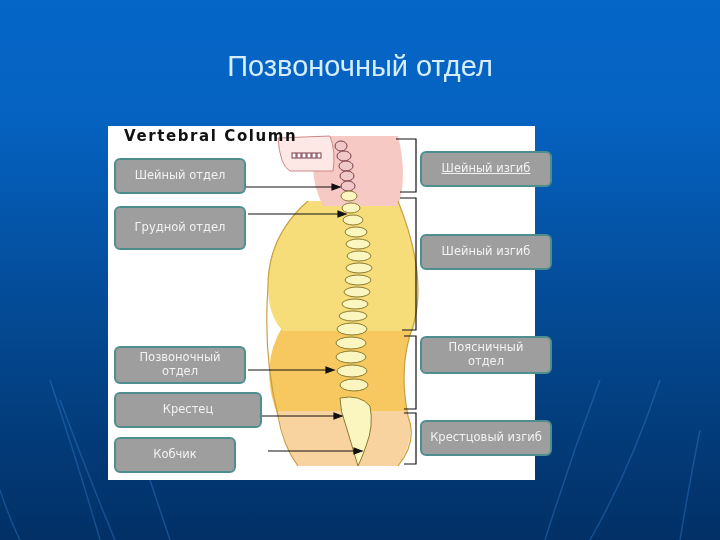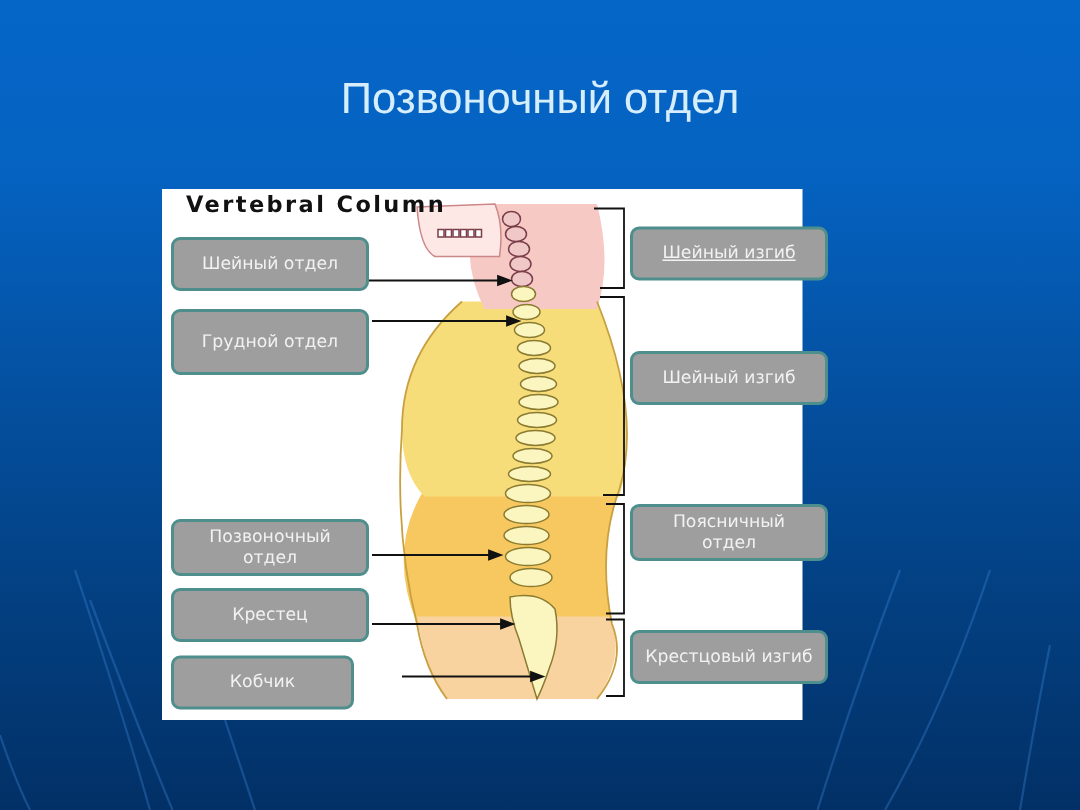--- a/index.html
+++ b/index.html
@@ -118,21 +118,21 @@
 
   <div class="label-box" style="left:6px;top:32px;width:132px;height:36px;">
       <span>Шейный отдел</span>
     </div>
   <div class="label-box" style="left:6px;top:80px;width:132px;height:44px;">
       <span>Грудной  отдел</span>
     </div>
   <div class="label-box" style="left:6px;top:220px;width:132px;height:38px;padding:0 14px;">
       <span>Позвоночный отдел</span>
     </div>
-  <div class="label-box" style="left:6px;top:266px;width:132px;height:36px;">
+  <div class="label-box" style="left:6px;top:266px;width:148px;height:36px;">
       <span>Крестец</span>
     </div>
   <div class="label-box" style="left:6px;top:311px;width:122px;height:36px;">
       <span>Кобчик</span>
     </div>
 </div>
 
 <div class="label-box" style="left:420px;top:151px;width:132px;height:36px;text-decoration:underline;">
     <span>Шейный изгиб</span>
   </div>

